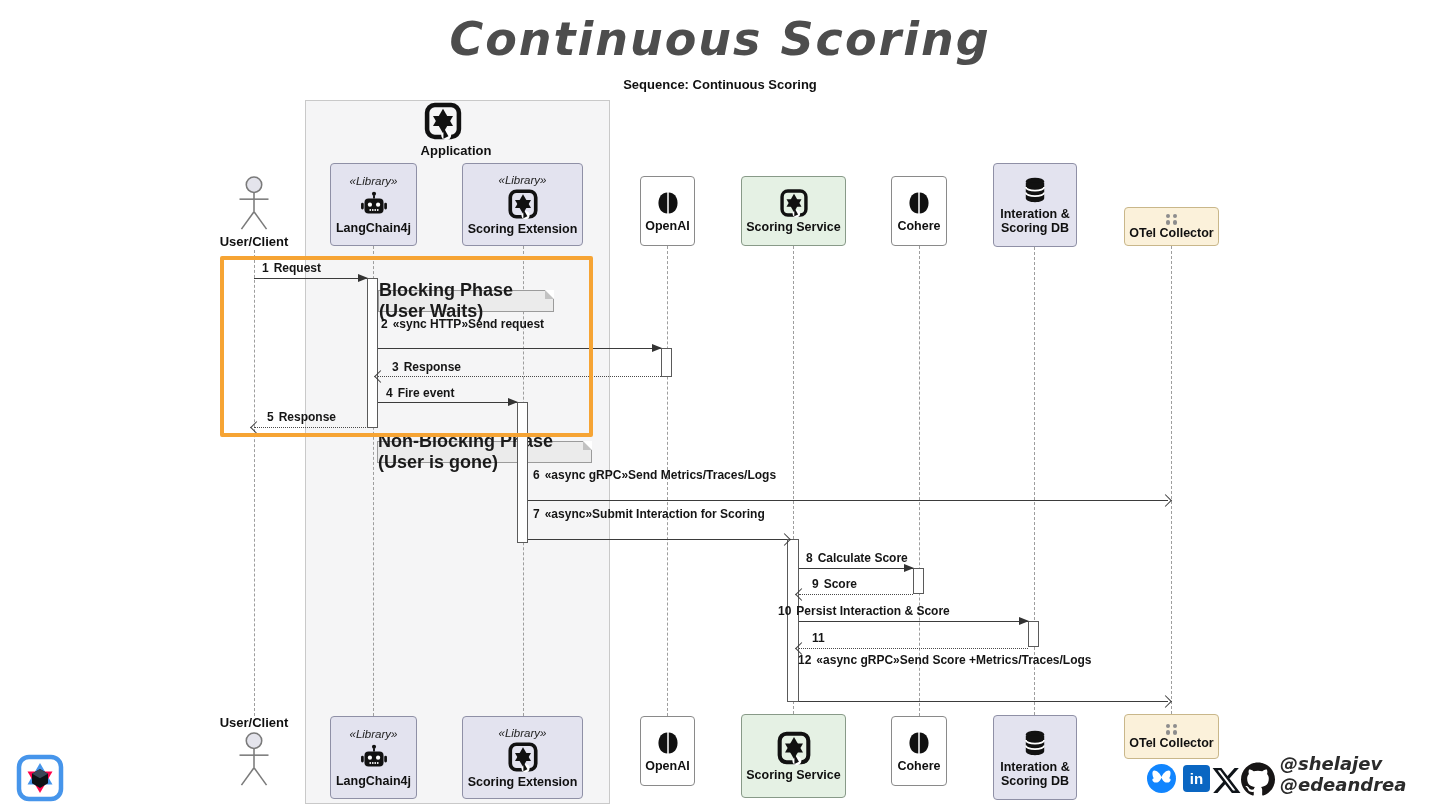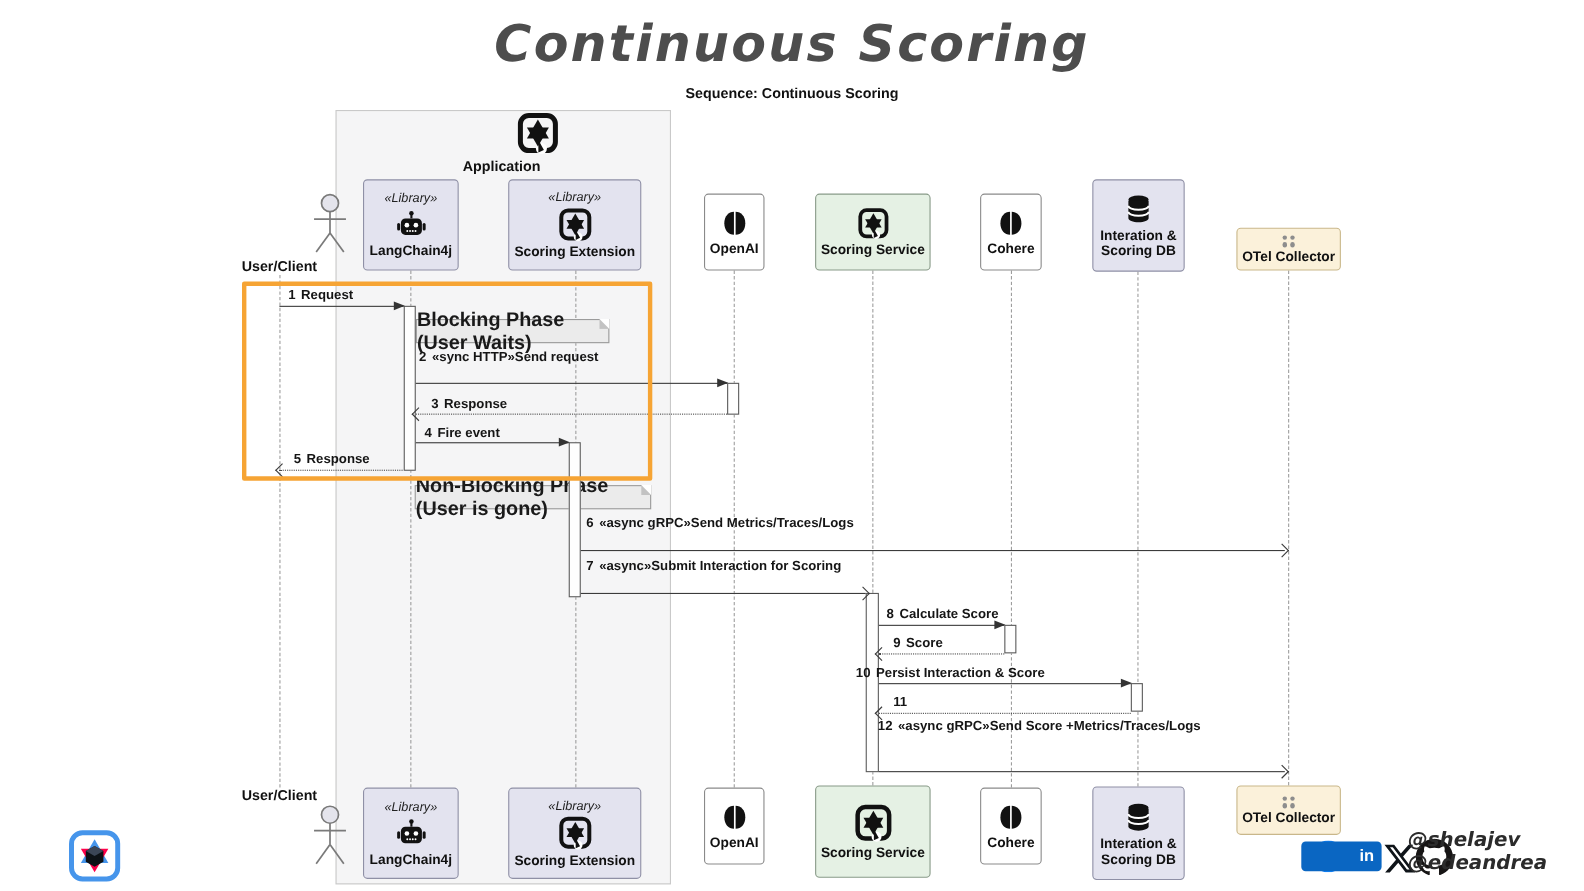--- a/index.html
+++ b/index.html
@@ -1,18 +1,18 @@
 <!DOCTYPE html>
 <html><head>
 <meta charset="utf-8">
 <style>
   html,body{margin:0;padding:0;background:#fff;}
   #stage{position:relative;width:1440px;height:810px;background:#ffffff;overflow:hidden;
          font-family:"Liberation Sans",sans-serif;color:#111;}
-  .abs{position:absolute;padding-left:46px;}
+  .abs{position:absolute;}
   
   .title{position:absolute;left:0;right:0;top:12px;text-align:center;
          font-family:"DejaVu Sans",sans-serif;font-style:italic;font-weight:bold;
          font-size:46px;letter-spacing:2px;color:#4d4d4d;}
   .subtitle{position:absolute;left:0;right:0;top:77px;text-align:center;
             font-size:13px;font-weight:bold;color:#101010;}
   
   .appbox{position:absolute;left:305px;top:100px;width:303px;height:702px;
           background:#f5f5f6;border:1px solid #c9c9c9;}
   .applabel{position:absolute;left:376px;top:143px;width:160px;text-align:center;

